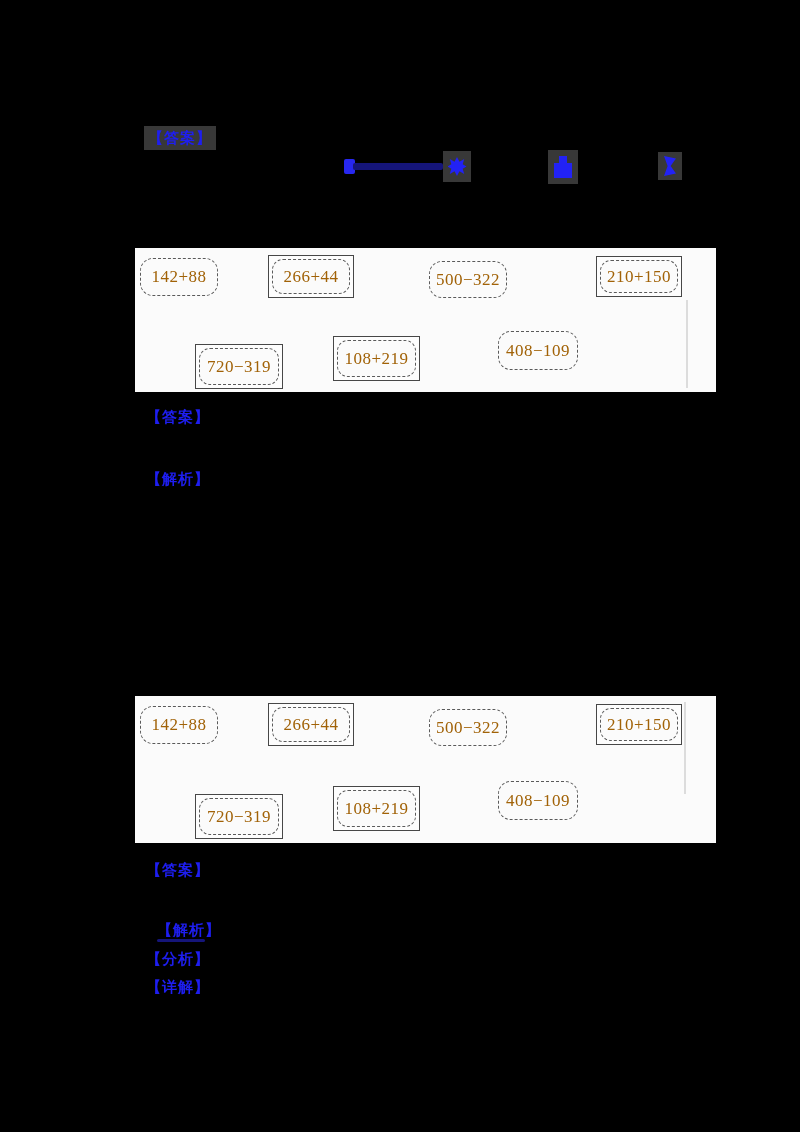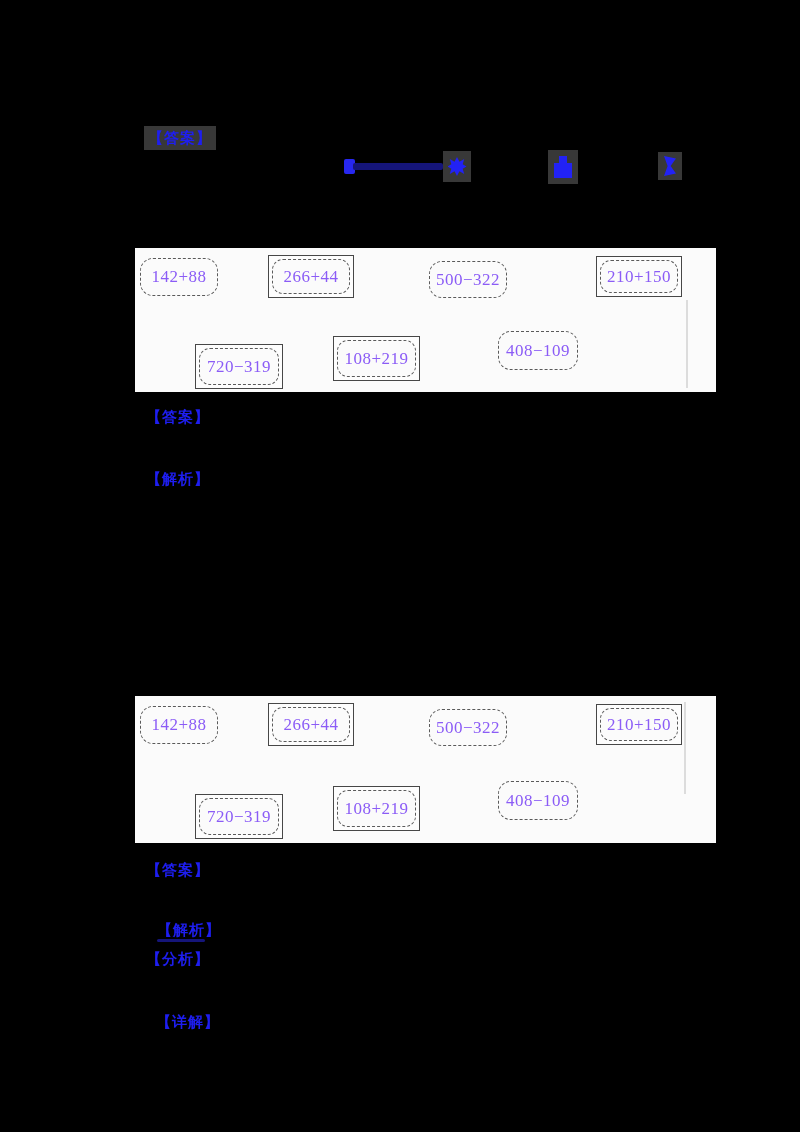--- a/index.html
+++ b/index.html
@@ -25,21 +25,21 @@
     clip-path:polygon(0 0,100% 12%,55% 50%,100% 88%,0 100%,30% 50%);}
   
   .panel{position:absolute;left:135px;width:665px;background:#fbfbfb;}
   .edge-line{position:absolute;width:2px;background:#dcdcdc;}
   .expr{position:absolute;}
   .stitch{
     box-sizing:border-box;width:100%;height:100%;
     border:1.6px dashed #5a5a5a;border-radius:13px;
     display:flex;align-items:center;justify-content:center;
     font-family:"Liberation Serif","DejaVu Serif",serif;
-    font-size:17px;color:#8b5cf6;letter-spacing:0.5px;background:#fbfbfb;
+    font-size:17px;color:#a16207;letter-spacing:0.5px;background:#fbfbfb;
   }
   .sel{border:1.3px solid #474747;padding:3px;background:#fdfdfd;box-sizing:border-box;}
   .sel .stitch{border-radius:11px;}
 </style>
 </head>
 <body>
 
 <div id="page">
 
   <span class="blabel hl" style="left:144px;top:126px;">【答案】</span>
@@ -110,15 +110,15 @@
       <div class="stitch">408−109</div>
     </div>
   </div>
 
   <span class="blabel" style="left:146px;top:861px;">【答案】</span>
 
   <span class="blabel" style="left:157px;top:921px;">【解析】</span>
   <span class="bar" style="left:157px;top:939px;width:48px;height:3px;"></span>
 
   <span class="blabel" style="left:146px;top:950px;font-family:Liberation Serif, serif;">【分析】</span>
-  <span class="blabel" style="left:156px;top:978px;margin-top:35px;">【详解】</span>
+  <span class="blabel" style="left:146px;top:978px;">【详解】</span>
 
 </div>
 
 </body></html>

